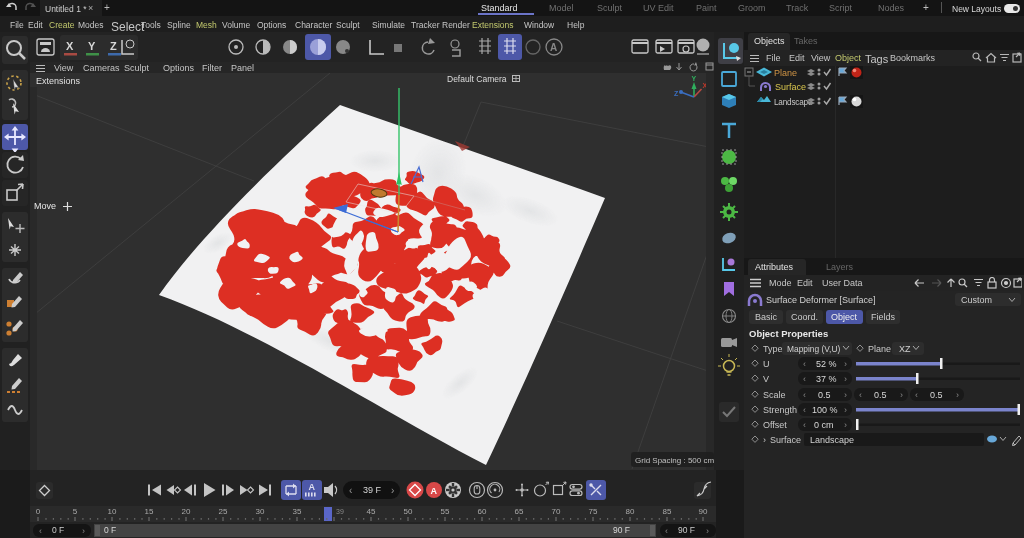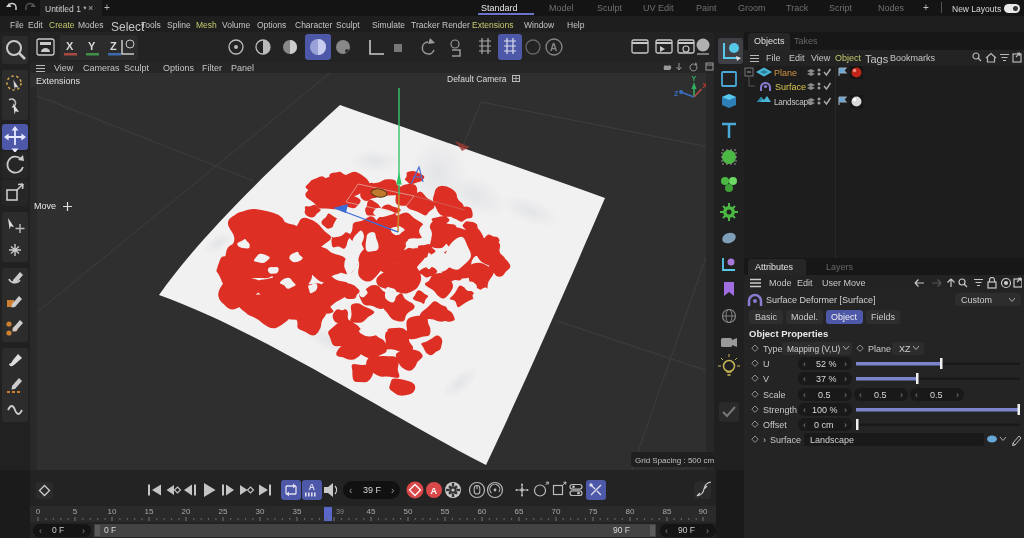--- a/index.html
+++ b/index.html
@@ -427,21 +427,21 @@
 <div class="abs txt" style="left:755px;top:262px;font-size:9px;color:#e0e0e0">Attributes</div>
 <div class="abs txt" style="left:826px;top:262px;font-size:9px;color:#666">Layers</div>
 <div class="abs" style="left:744px;top:275px;width:280px;height:16px;background:#232323"></div>
 <svg class="abs" style="left:750px;top:278px" width="12" height="10">
         <g stroke="#ccc" stroke-width="1.6">
           <path d="M0,1.5 h11 M0,5 h11 M0,8.5 h11"></path>
         </g>
       </svg>
 <div class="abs txt" style="left:769px;top:278px;font-size:9px;color:#c6c6c6">Mode</div>
 <div class="abs txt" style="left:797px;top:278px;font-size:9px;color:#c6c6c6">Edit</div>
-<div class="abs txt" style="left:822px;top:278px;font-size:9px;color:#c6c6c6">User Move</div>
+<div class="abs txt" style="left:822px;top:278px;font-size:9px;color:#c6c6c6">User Data</div>
 <svg class="abs" style="left:914px;top:277px" width="108" height="12" viewBox="0 0 108 12">
 <g stroke="#c8c8c8" stroke-width="1.2" fill="none">
 <path d="M1,6 h9 M1,6 l3.5,-3.5 M1,6 l3.5,3.5"></path>
 <g stroke="#555">
             <path d="M18,6 h9 M27,6 l-3.5,-3.5 M27,6 l-3.5,3.5"></path>
           </g>
 <path d="M37,10 v-8 M37,2 l-3.5,3.5 M37,2 l3.5,3.5"></path>
 <circle cx="48" cy="5" r="3"></circle>
           <path d="M50,7 l3,3"></path>
 <path d="M60,2.5 h9 M61.5,5.5 h6 M63,8.5 h3"></path>
@@ -461,21 +461,21 @@
 <div class="abs txt" style="left:766px;top:295px;font-size:9px;color:#d2d2d2">Surface Deformer [Surface]</div>
 <div class="abs" style="left:955px;top:293px;width:66px;height:13px;background:#2d2d2d;border-radius:3px"></div>
 <div class="abs txt" style="left:961px;top:295px;font-size:9px;color:#ccc">Custom</div>
 <svg class="abs" style="left:1008px;top:297px" width="8" height="6">
         <path d="M1,1 l3,3.5 3,-3.5" stroke="#aaa" fill="none"></path>
       </svg>
 
 <div class="abs" style="left:749px;top:310px;width:34px;height:14px;background:#2e2e2e;border-radius:3px"></div>
 <div class="abs txt" style="left:755px;top:312px;font-size:9px;color:#ccc">Basic</div>
 <div class="abs" style="left:786px;top:310px;width:37px;height:14px;background:#2e2e2e;border-radius:3px"></div>
-<div class="abs txt" style="left:791px;top:312px;font-size:9px;color:#ccc">Model.</div>
+<div class="abs txt" style="left:791px;top:312px;font-size:9px;color:#ccc">Coord.</div>
 <div class="abs" style="left:826px;top:310px;width:37px;height:14px;background:#4d58a8;border-radius:3px"></div>
 <div class="abs txt" style="left:831px;top:312px;font-size:9px;color:#eee">Object</div>
 <div class="abs" style="left:866px;top:310px;width:34px;height:14px;background:#2e2e2e;border-radius:3px"></div>
 <div class="abs txt" style="left:871px;top:312px;font-size:9px;color:#ccc">Fields</div>
 <div class="abs txt" style="left:749px;top:328px;font-size:9.5px;color:#e8e8e8;font-weight:bold">Object Properties</div>
 <div id="attrrows">
 <svg class="abs" style="left:744px;top:336px" width="280" height="202" viewBox="0 0 280 202">
 <g font-size="9" font-family="Liberation Sans,sans-serif">
 
 <g fill="none" stroke="#909090" stroke-width="1">

